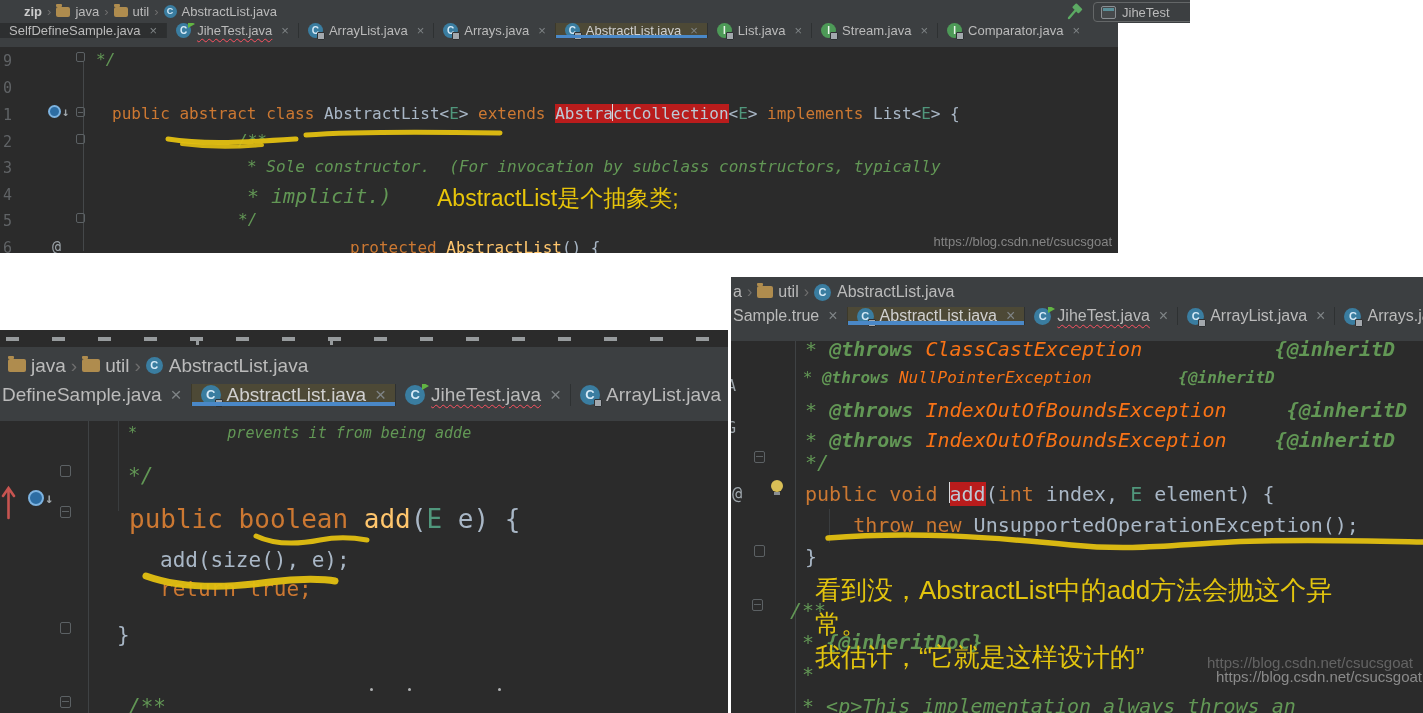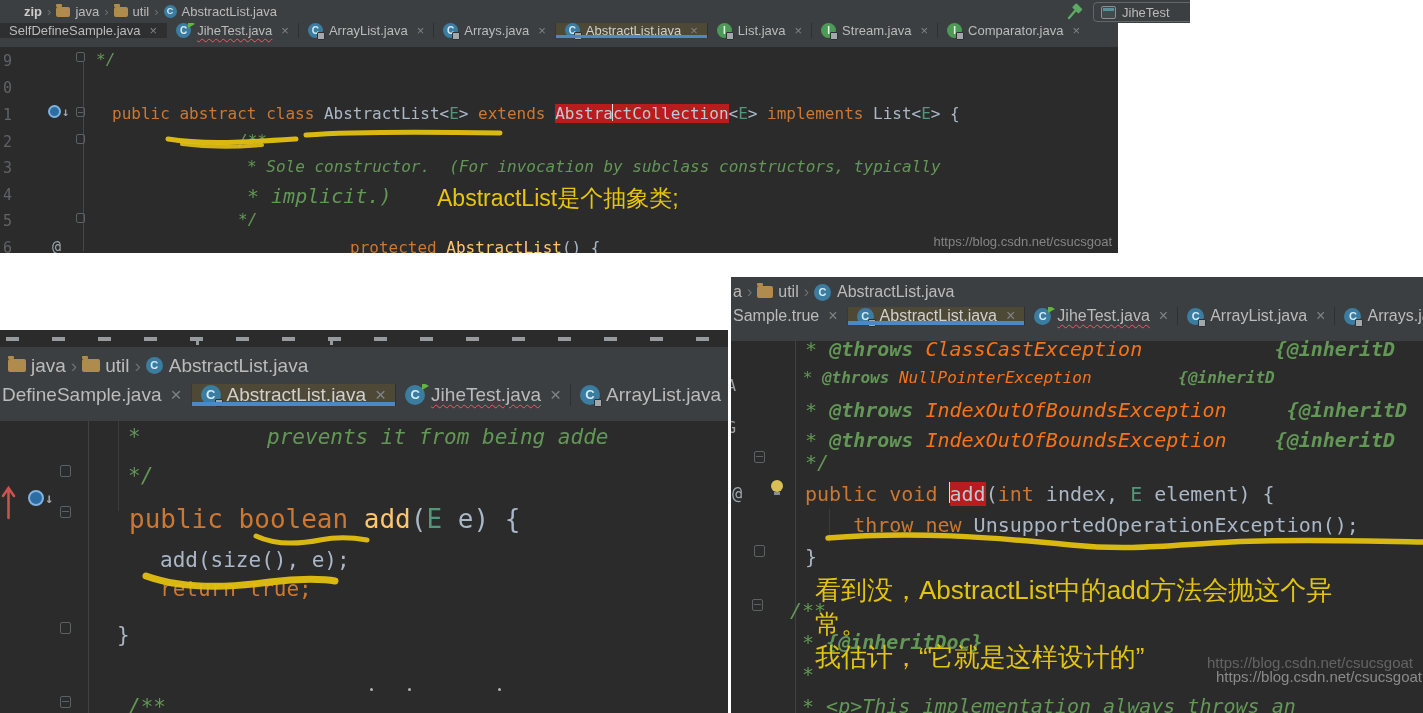--- a/index.html
+++ b/index.html
@@ -245,21 +245,21 @@
     </svg>
     <div class="odown" style="left:28px;top:69px">
         <span class="o" style="width:16px;height:16px"></span>
         <span class="a" style="font-size:14px">↓</span>
       </div>
     <span class="fold" style="left:60px;top:44px"></span>
     <span class="fold m" style="left:60px;top:85px"></span>
     <span class="fold" style="left:60px;top:201px"></span>
     <span class="fold m" style="left:60px;top:275px"></span>
 
-    <div class="cl" style="left:128px;top:3px;font-size:21px"><span class="tok-cmt">*          prevents it from being adde</span></div>
+    <div class="cl" style="left:128px;top:3px;font-size:15px"><span class="tok-cmt">*          prevents it from being adde</span></div>
     <div class="cl" style="left:128px;top:42px;font-size:21px"><span class="tok-cmt">*/</span></div>
     <div class="cl" style="left:129px;top:82px;font-size:26px"><span class="tok-kw">public boolean </span><span class="tok-decl">add</span><span class="tok-plain">(</span><span class="tok-gen">E</span><span class="tok-plain"> e) {</span></div>
     <div class="cl" style="left:160px;top:126px;font-size:21px"><span class="tok-plain">add(size(), e);</span></div>
     <div class="cl" style="left:160px;top:155px;font-size:21px"><span class="tok-kw">return true;</span></div>
     <div class="cl" style="left:117px;top:201px;font-size:21px"><span class="tok-plain">}</span></div>
     <div class="cl" style="left:128px;top:273px;font-size:21px"><span class="tok-cmt">/**</span></div>
 
     <span class="dot" style="left:370px;top:267px"></span>
     <span class="dot" style="left:408px;top:267px"></span>
     <span class="dot" style="left:498px;top:267px"></span>

